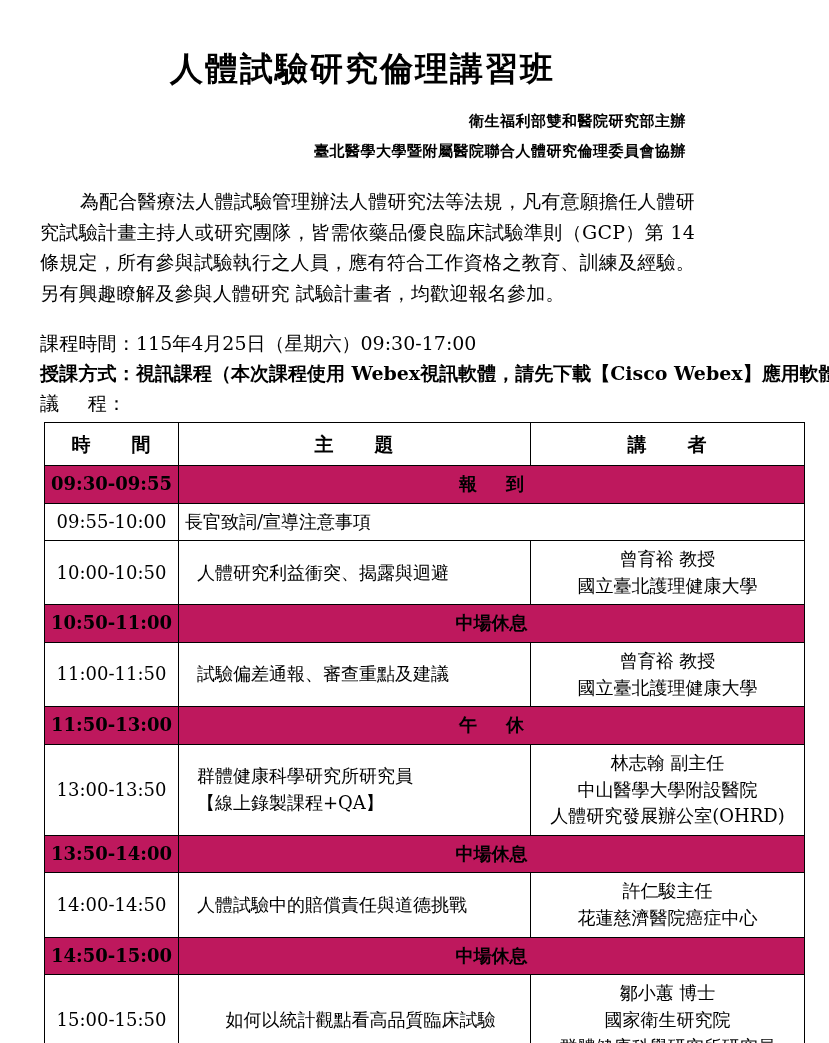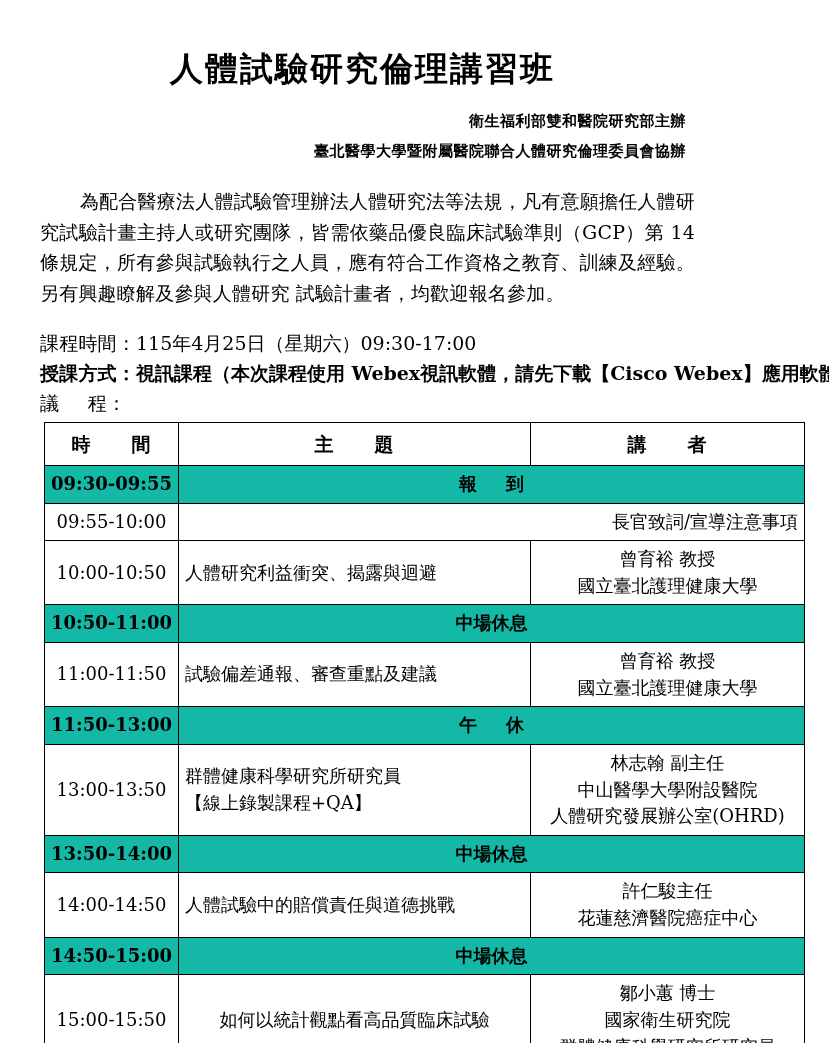--- a/index.html
+++ b/index.html
@@ -128,25 +128,25 @@
   }
   td.topic.center {
     text-align: center;
     padding-left: 6px;
   }
   td.speaker {
     text-align: center;
     font-size: 18px;
   }
   .spk-line { display: block; white-space: nowrap; }
-  .topic-line { display: block; }
+  .topic-line { display: block; margin-left: 12px; }
 
   
   tr.break td {
-    background: #14b8a6;
+    background: #be185d;
   }
   tr.break td.time {
     font-weight: bold;
   }
   tr.break td.full {
     text-align: center;
     font-weight: bold;
   }
   td.full .gap2 { display: inline-block; width: 1.6em; }
 </style>
@@ -190,21 +190,21 @@
           <th><span>講</span><span class="gap"></span><span>者</span></th>
         </tr>
       </thead>
       <tbody id="agenda-body">
           <tr class="break">
             <td class="time">09:30-09:55</td>
             <td class="full" colspan="2"><span>報</span><span class="gap2"></span><span>到</span></td>
           </tr>
           <tr>
             <td class="time">09:55-10:00</td>
-            <td class="full" colspan="2" style="font-weight: normal; text-align: right;">長官致詞/宣導注意事項</td>
+            <td class="full" colspan="2" style="font-weight: normal; text-align: left;">長官致詞/宣導注意事項</td>
           </tr>
           <tr>
             <td class="time">10:00-10:50</td>
             <td class="topic">
               <span class="topic-line">人體研究利益衝突、揭露與迴避</span>
             </td>
             <td class="speaker">
               <span class="spk-line">曾育裕 教授</span>
               <span class="spk-line">國立臺北護理健康大學</span>
             </td>

